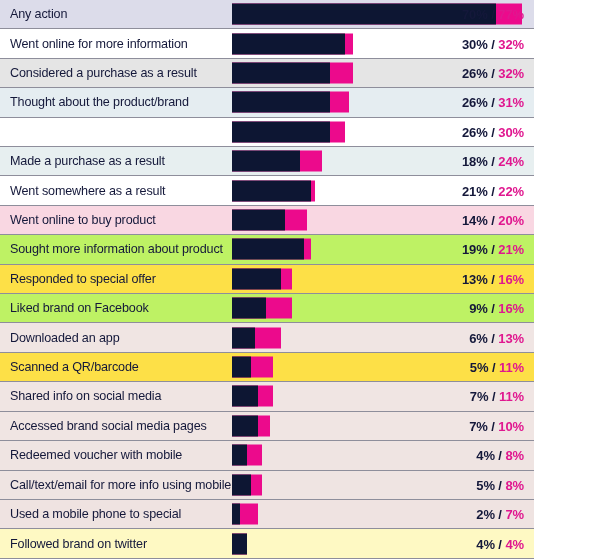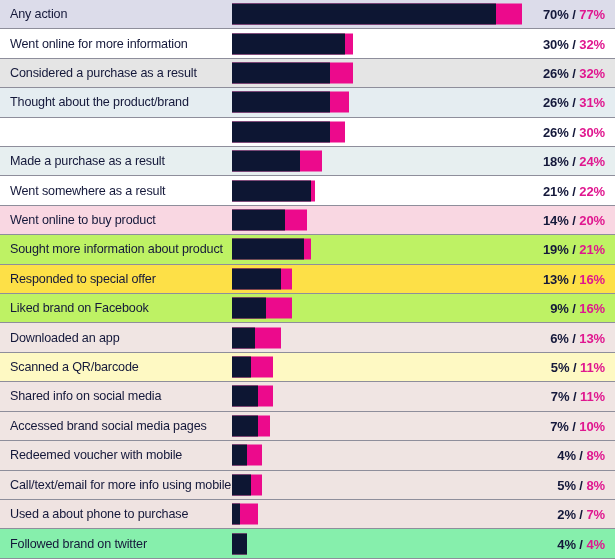--- a/index.html
+++ b/index.html
@@ -3,21 +3,21 @@
 <meta charset="utf-8">
 <style>
   html,body{margin:0;padding:0;}
   body{
     width:615px;height:559px;
     background:#ffffff;
     font-family:"Liberation Sans","DejaVu Sans",sans-serif;
     overflow:hidden;
   }
   #chart{
-    width:615px;height:559px;
+    width:534px;height:559px;
     position:relative;
     display:flex;flex-direction:column;
   }
   .row{
     position:relative;
     box-sizing:border-box;
     height:29.42px;
     display:flex;
     align-items:center;
     border-bottom:1px solid #8e8e9b;
@@ -186,21 +186,21 @@
     <div class="row" style="background: rgb(240, 229, 227);">
       <span class="label">Downloaded an app</span>
       <div class="barwrap">
         <div class="bar-outer" style="width: 49.01px;">
           <div class="bar-pink" style="width: 49.01px;"></div>
           <div class="bar-dark" style="width: 22.62px;"></div>
         </div>
       </div>
       <span class="values"><span class="v-dark">6%</span><span class="v-sep"> / </span><span class="v-pink">13%</span></span>
     </div>
-    <div class="row" style="background: #fef9c3;">
+    <div class="row" style="background: #fde047;">
       <span class="label">Scanned a QR/barcode</span>
       <div class="barwrap">
         <div class="bar-outer" style="width: 41.47px;">
           <div class="bar-pink" style="width: 41.47px;"></div>
           <div class="bar-dark" style="width: 18.85px;"></div>
         </div>
       </div>
       <span class="values"><span class="v-dark">5%</span><span class="v-sep"> / </span><span class="v-pink">11%</span></span>
     </div>
     <div class="row" style="background: rgb(240, 229, 227);">
@@ -237,30 +237,30 @@
       <span class="label">Call/text/email for more info using mobile</span>
       <div class="barwrap">
         <div class="bar-outer" style="width: 30.16px;">
           <div class="bar-pink" style="width: 30.16px;"></div>
           <div class="bar-dark" style="width: 18.85px;"></div>
         </div>
       </div>
       <span class="values"><span class="v-dark">5%</span><span class="v-sep"> / </span><span class="v-pink">8%</span></span>
     </div>
     <div class="row" style="background: rgb(239, 227, 225);">
-      <span class="label">Used a about phone to purchase</span>
+      <span class="label">Used a mobile phone to special</span>
       <div class="barwrap">
         <div class="bar-outer" style="width: 26.39px;">
           <div class="bar-pink" style="width: 26.39px;"></div>
           <div class="bar-dark" style="width: 7.54px;"></div>
         </div>
       </div>
       <span class="values"><span class="v-dark">2%</span><span class="v-sep"> / </span><span class="v-pink">7%</span></span>
     </div>
-    <div class="row" style="background: #86efac;">
+    <div class="row" style="background: #fef9c3;">
       <span class="label">Followed brand on twitter</span>
       <div class="barwrap">
         <div class="bar-outer" style="width: 15.08px;">
           <div class="bar-pink" style="width: 15.08px;"></div>
           <div class="bar-dark" style="width: 15.08px;"></div>
         </div>
       </div>
       <span class="values"><span class="v-dark">4%</span><span class="v-sep"> / </span><span class="v-pink">4%</span></span>
     </div>
   </div>

